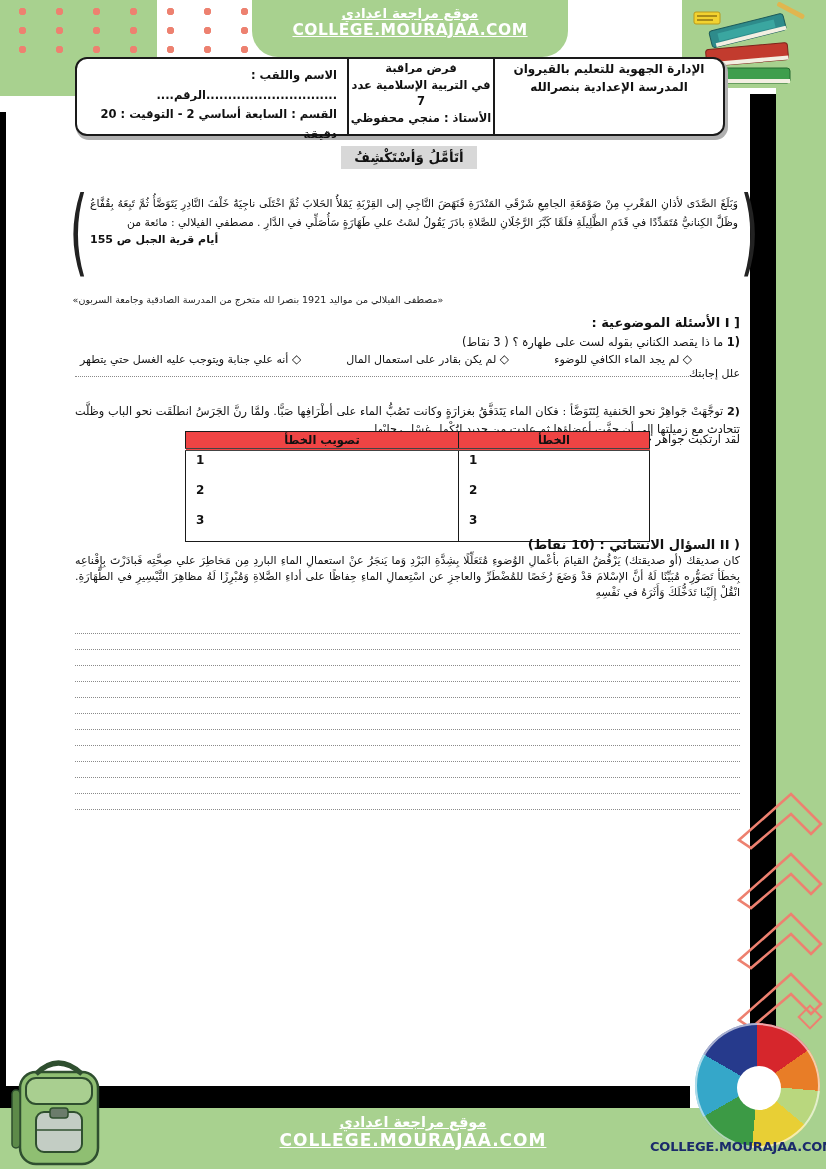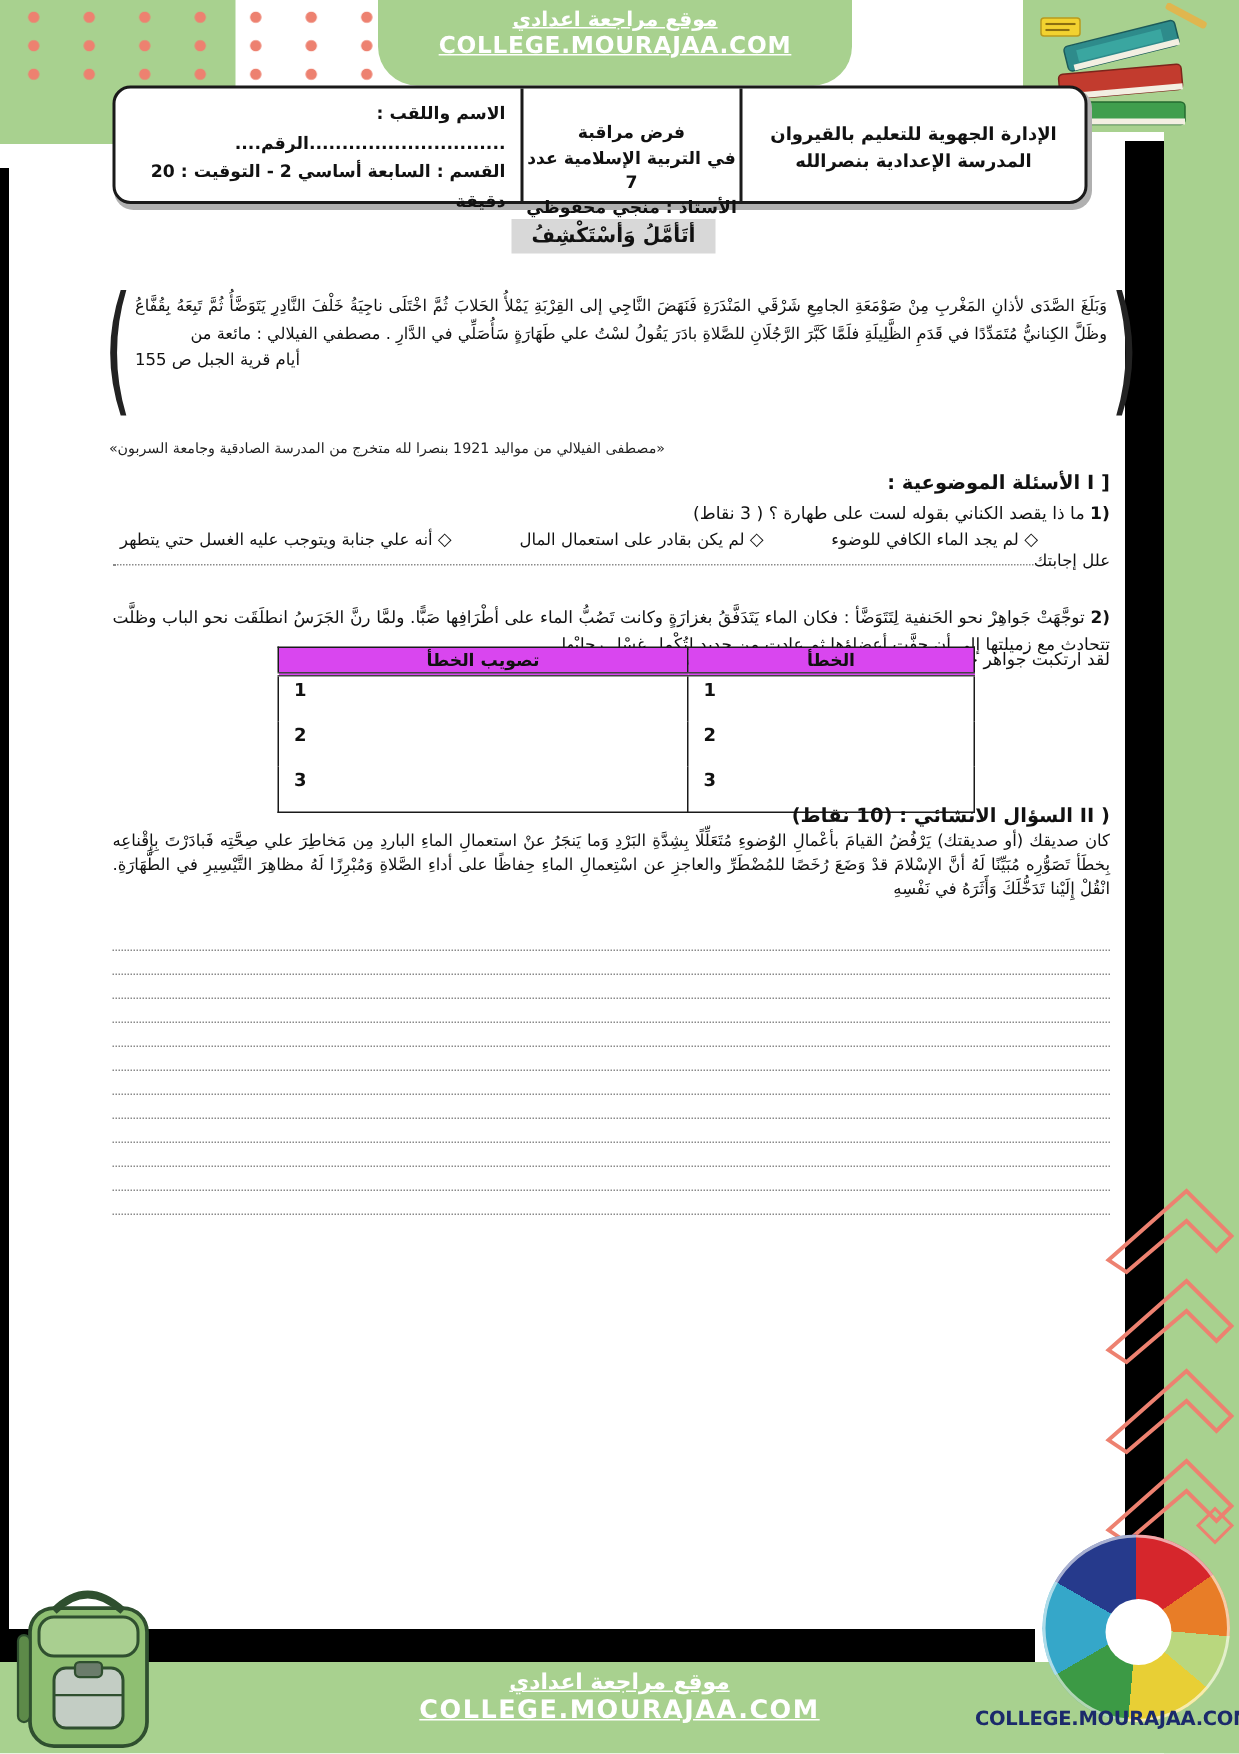--- a/index.html
+++ b/index.html
@@ -35,56 +35,56 @@
   .logo-hole{left:737px;top:1066px;width:44px;height:44px;border-radius:50%;background:#fff;z-index:6;}
   .logo-caption{left:650px;top:1139px;width:172px;z-index:7;text-align:center;
     font-size:13px;font-weight:bold;color:#1b2a6b;letter-spacing:-.2px;}
   .diamond{left:801px;top:1008px;width:14px;height:14px;border:2px solid #ed8170;transform:rotate(45deg);z-index:4;}
   .chevron{z-index:4;}
 
   
   .hdr-table{left:75px;top:57px;width:650px;height:79px;background:#fff;z-index:4;
     border:2.5px solid #1a1a1a;border-radius:12px;box-shadow:2px 3px 0 1px #b0b0b0;
     display:flex;flex-direction:row-reverse;box-sizing:border-box;}
-  .hdr-cell{box-sizing:border-box;padding-top:21px;font-weight:bold;}
+  .hdr-cell{box-sizing:border-box;padding-top:1px;font-weight:bold;}
   .hdr-cell.c1{width:228px;text-align:center;font-size:12px;line-height:1.5;}
   .hdr-cell.c2{width:148px;text-align:center;font-size:11.5px;line-height:1.45;
     border-left:2px solid #1a1a1a;border-right:2px solid #1a1a1a;}
   .hdr-cell.c3{flex:1;text-align:right;font-size:11.5px;line-height:1.7;padding:7px 10px 0 6px;}
 
   
   .doc-title{left:341px;top:146px;width:136px;height:23px;background:#d8d8d8;z-index:4;
     text-align:center;font-weight:bold;font-size:13.5px;line-height:23px;}
 
   
   .passage-box{left:66px;top:192px;width:696px;z-index:4;}
   .passage-bracket{position:absolute;top:-6px;font-size:96px;line-height:92px;color:#222;
     transform:scale(.5,.98);font-weight:normal;}
   .pb-open{left:-6px;}
   .pb-close{right:-6px;}
   .passage-text{padding:2px 24px 0 24px;font-size:10.8px;line-height:1.8;text-align:justify;}
-  .passage-source{padding:0 24px;font-size:11px;text-align:left;direction:rtl;}
+  .passage-source{padding:0 24px;font-size:11px;text-align:left;direction:rtl;font-weight:bold;}
   .passage-note{left:68px;top:294px;width:380px;z-index:4;font-size:9.5px;text-align:center;color:#222;}
 
   
   .line-block{left:75px;width:665px;z-index:4;}
   .sec-heading{font-weight:bold;font-size:13px;}
   .qline{font-size:11.5px;}
   .qnum{display:inline-block;direction:ltr;unicode-bidi:bidi-override;font-weight:bold;}
   .options-row{left:80px;top:352px;width:612px;z-index:4;display:flex;flex-direction:row;
     justify-content:space-between;direction:rtl;font-size:11px;}
   .option .dmnd{font-size:12px;}
   .justify-line{left:75px;top:367px;width:665px;z-index:4;display:flex;direction:rtl;align-items:flex-end;font-size:11px;}
   .dots-fill{flex:1;border-bottom:1.8px dotted #8a8a8a;margin-bottom:3px;}
   .para{font-size:11.3px;line-height:1.55;text-align:justify;}
 
   
   .err-table{left:185px;top:431px;width:465px;z-index:4;border-collapse:collapse;direction:rtl;}
   .err-table th{border:1.5px solid #1a1a1a;border-bottom:3px double #444;
-    font-size:11.5px;font-weight:bold;padding:1px 0;background:#d946ef;}
+    font-size:11.5px;font-weight:bold;padding:1px 0;background:#ef4444;}
   .err-table th.c-err{width:190px;}
   .err-table td{border-left:1.5px solid #1a1a1a;border-right:1.5px solid #1a1a1a;
     font-size:12px;font-weight:bold;text-align:left;padding:2px 6px 8px 10px;height:20px;vertical-align:top;}
   .err-table tr:last-child td{border-bottom:1.5px solid #1a1a1a;}
   .err-table td span{direction:ltr;unicode-bidi:bidi-override;}
 
   
   .answers{left:75px;top:618px;width:665px;z-index:4;}
   .ans-line{height:15px;border-bottom:1.8px dotted #8a8a8a;}
 </style>

